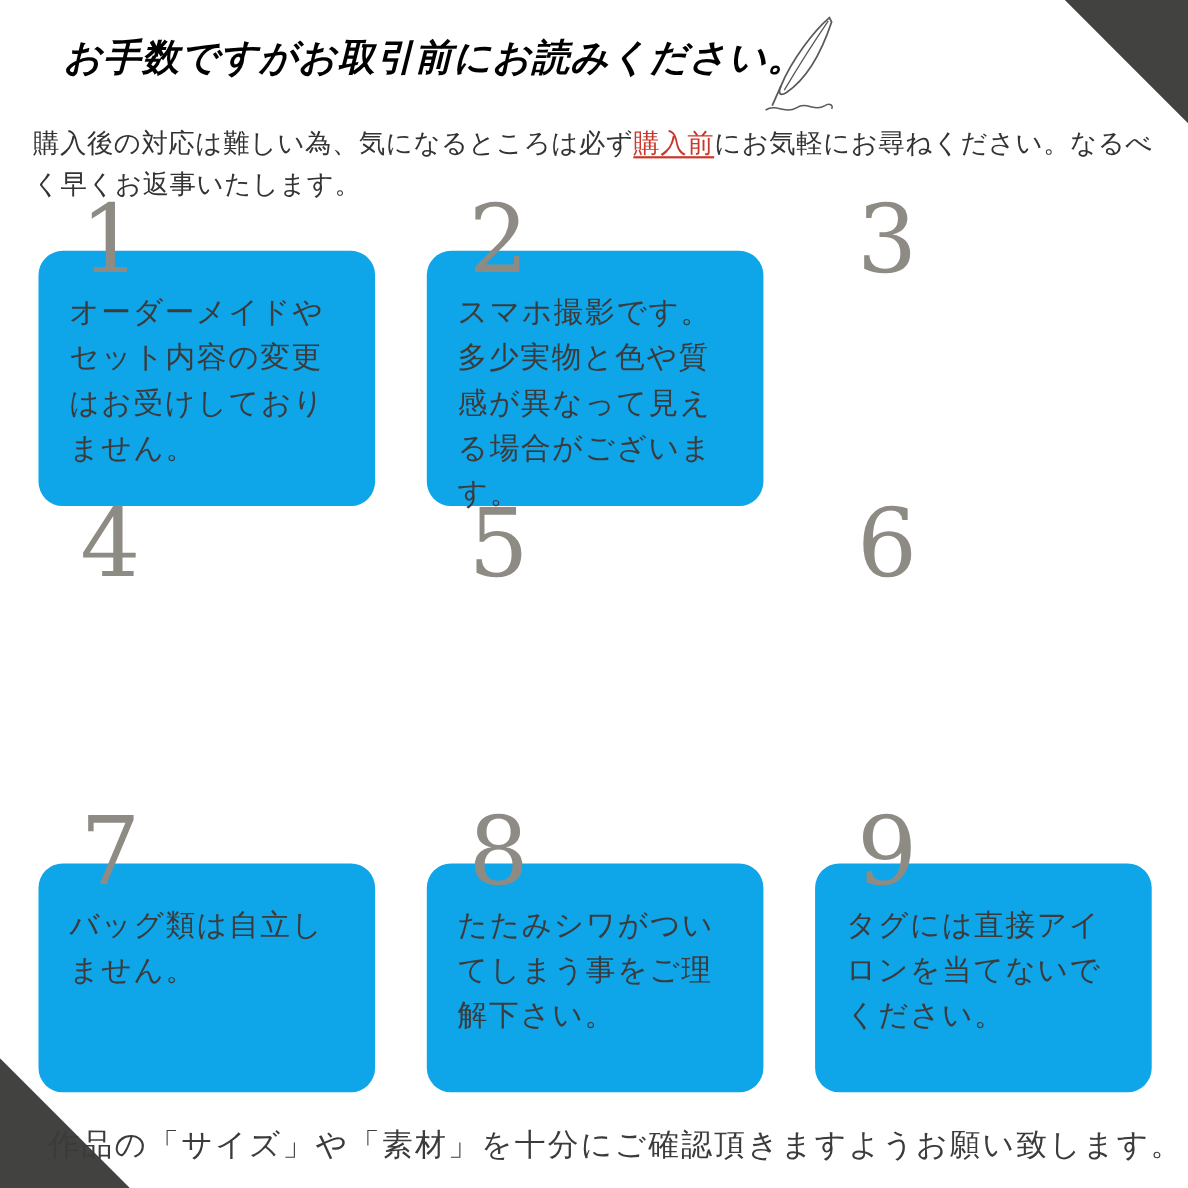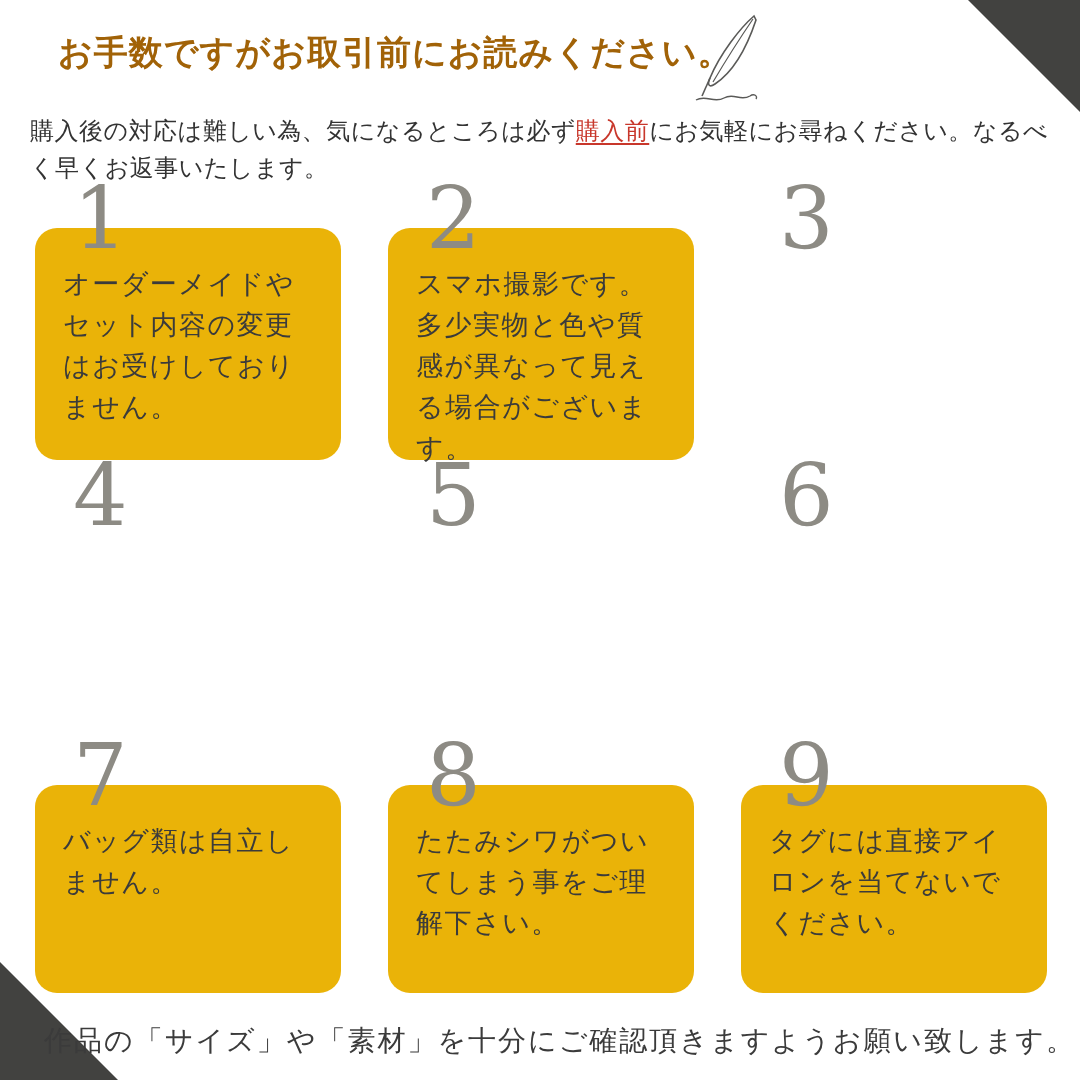--- a/index.html
+++ b/index.html
@@ -7,39 +7,39 @@
     position:relative; width:1080px; height:1080px; background:#ffffff;
     overflow:hidden; font-family:"Liberation Sans","DejaVu Sans",sans-serif;
     color:#3a3a3a;
   }
   .corner { position:absolute; background:#424240; }
   .corner-tr { top:0; right:0; width:112px; height:112px; clip-path:polygon(0 0,100% 0,100% 100%); }
   .corner-bl { bottom:0; left:0; width:118px; height:118px; clip-path:polygon(0 0,0 100%,100% 100%); }
 
   .title {
     position:absolute; left:58px; top:30px; font-size:34px; font-weight:600;
-    letter-spacing:1px; color:#a16207; white-space:nowrap;
+    letter-spacing:1px; color:#000000; white-space:nowrap;font-style:italic;
   }
   .quill { position:absolute; left:694px; top:12px; width:72px; height:92px; }
 
   .intro {
     position:absolute; left:30px; top:112px; width:1022px;
     font-size:24px; line-height:1.55; letter-spacing:0.5px; color:#333333;
   }
   .intro .hl { color:#c8372b; text-decoration:underline; text-underline-offset:4px; }
 
   .cell { position:absolute; width:306px; }
   .num {
     position:relative; z-index:2; margin-left:38px; margin-bottom:-28px;
     font-family:"DejaVu Serif","Liberation Serif",serif; font-weight:400;
     font-size:86px; line-height:75px; color:#8d8b84;
   }
   .card {
     position:relative; z-index:1; box-sizing:border-box;
-    background:#eab308; border-radius:22px;
+    background:#0ea5e9; border-radius:22px;
     padding:36px 24px 0 28px;
     font-size:27px; line-height:41px; letter-spacing:1.5px; color:#3b3b3b;
   }
   .r1 .card { height:232px; }
   .r2 .card { height:235px; }
   .r3 .card { height:208px; }
 
   .footer {
     position:absolute; left:0; right:0; top:1022px; text-align:center;
     font-size:28px; letter-spacing:2px; color:#3b3b3b;padding-left:40px;

